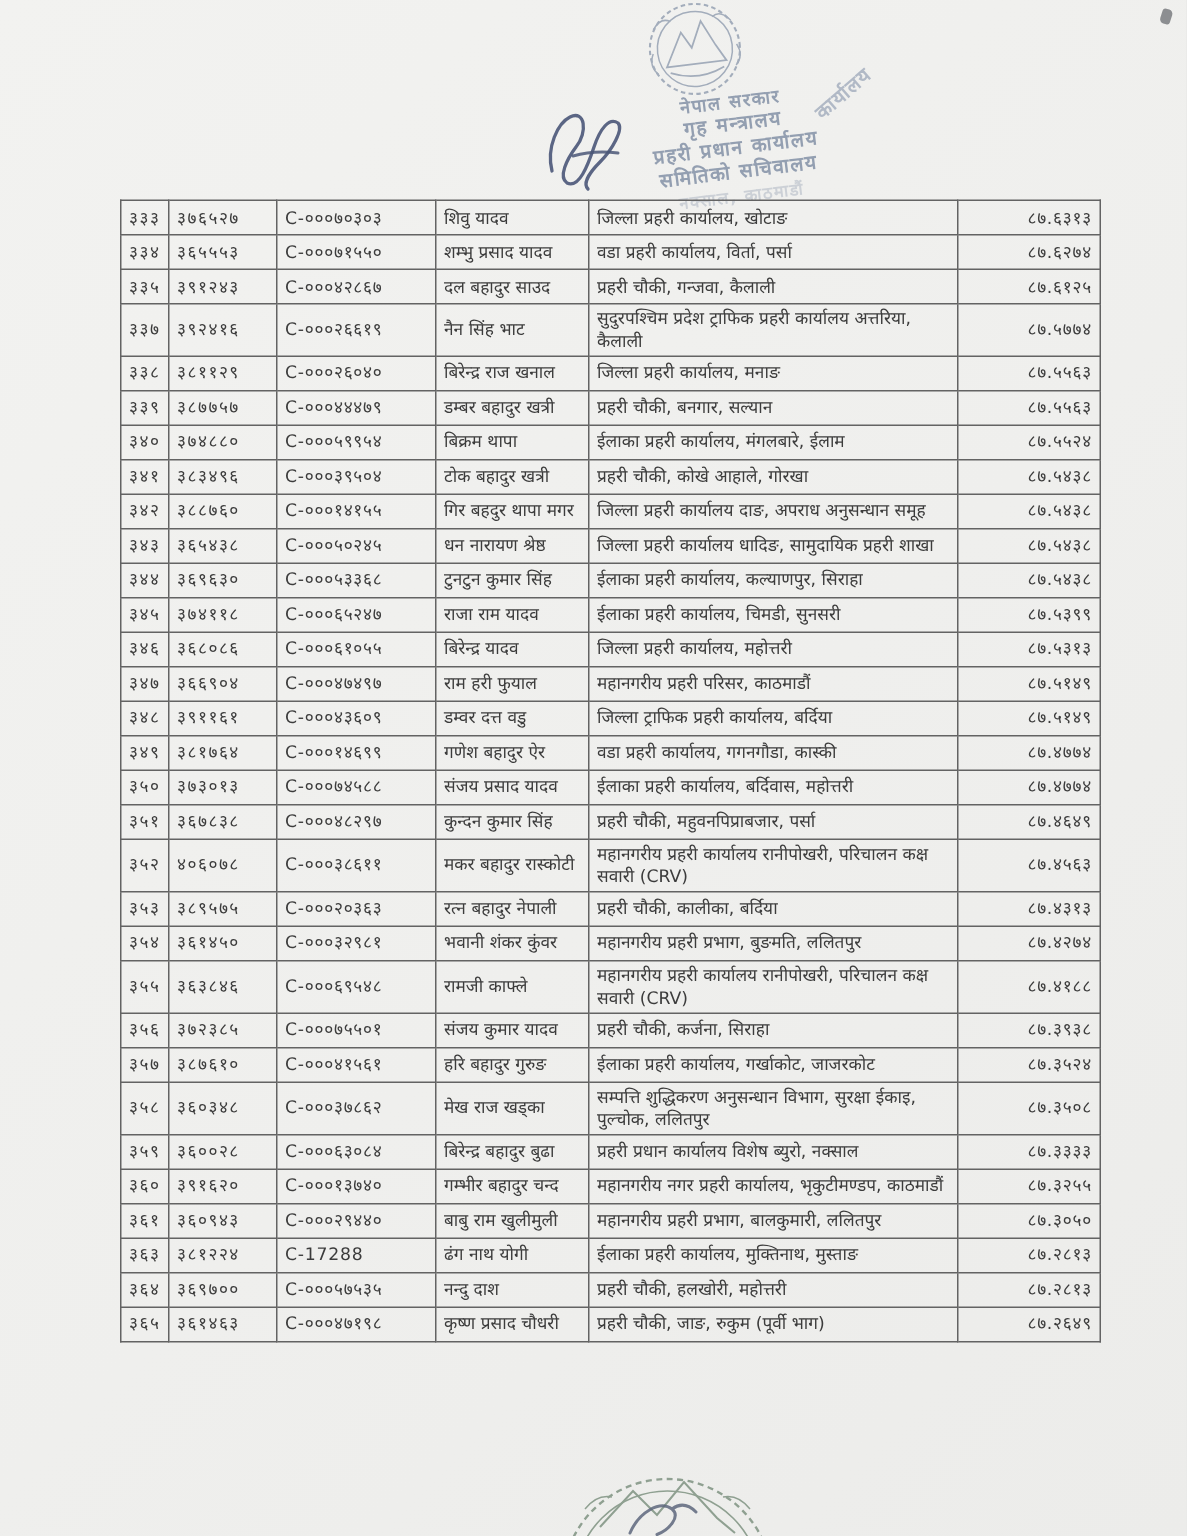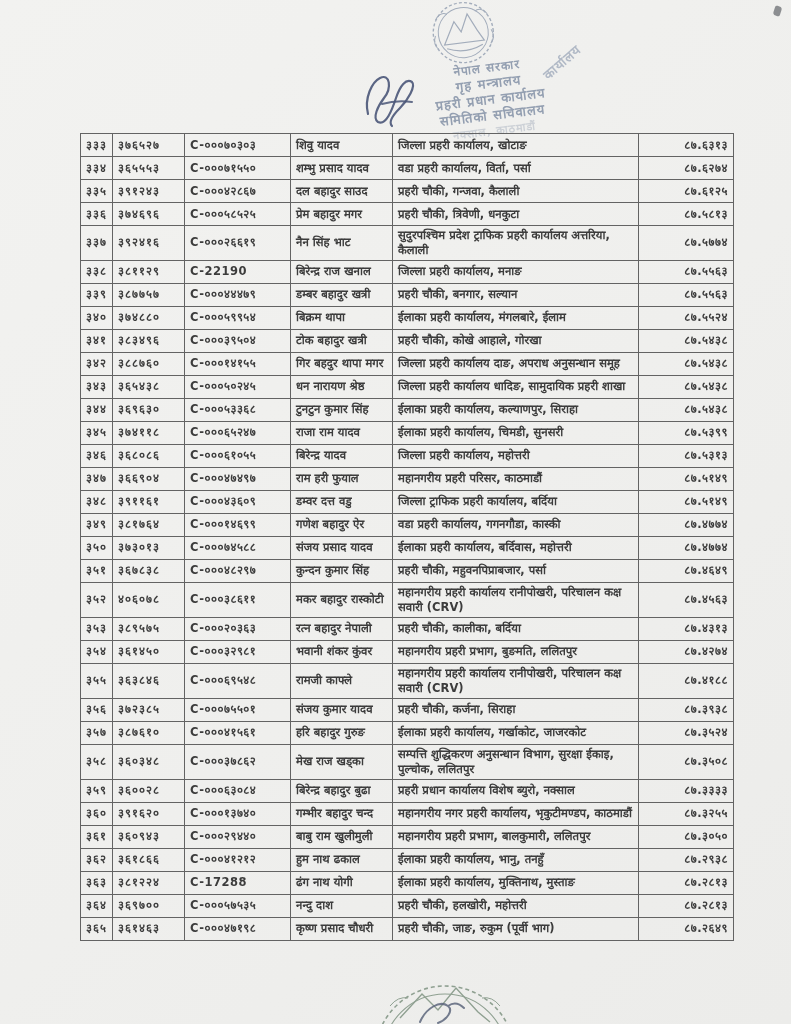--- a/index.html
+++ b/index.html
@@ -43,21 +43,21 @@
   }
   table.roster td{
     border:1px solid #636363;
     padding:2px 5px;vertical-align:middle;line-height:1.3;
     overflow:hidden;
   }
   td.col-sn{text-align:center;letter-spacing:1px;}
   td.col-reg_no{letter-spacing:1px;margin-left:30px;}
   td.col-code{letter-spacing:.5px;}
   td.col-score{padding-left:10px;letter-spacing:.5px;text-align:right;}
-  tr{height:23px;font-weight:bold;}
+  tr{height:23px;}
   
   .bottom-seal{position:absolute;left:360px;top:978px;opacity:.85;pointer-events:none;}
 </style>
 </head>
 <body>
 
 <div id="page">
 
   <div class="corner-mark"></div>
 
@@ -115,39 +115,31 @@
         </tr>
         <tr>
           <td class="col-sn">३३५</td>
           <td class="col-reg_no">३९१२४३</td>
           <td class="col-code">C-०००४२८६७</td>
           <td class="col-name">दल बहादुर साउद</td>
           <td class="col-office">प्रहरी चौकी, गन्जवा, कैलाली</td>
           <td class="col-score">८७.६१२५</td>
         </tr>
         <tr>
-          <td class="col-sn">३३६</td>
-          <td class="col-reg_no">३७४६९६</td>
-          <td class="col-code">C-०००५८५२५</td>
-          <td class="col-name">प्रेम बहादुर मगर</td>
-          <td class="col-office">प्रहरी चौकी, त्रिवेणी, धनकुटा</td>
-          <td class="col-score">८७.५८१३</td>
-        </tr>
-        <tr>
           <td class="col-sn">३३७</td>
           <td class="col-reg_no">३९२४१६</td>
           <td class="col-code">C-०००२६६१९</td>
           <td class="col-name">नैन सिंह भाट</td>
           <td class="col-office">सुदुरपश्चिम प्रदेश ट्राफिक प्रहरी कार्यालय अत्तरिया, कैलाली</td>
           <td class="col-score">८७.५७७४</td>
         </tr>
         <tr>
           <td class="col-sn">३३८</td>
           <td class="col-reg_no">३८११२९</td>
-          <td class="col-code">C-22190</td>
+          <td class="col-code">C-०००२६०४०</td>
           <td class="col-name">बिरेन्द्र राज खनाल</td>
           <td class="col-office">जिल्ला प्रहरी कार्यालय, मनाङ</td>
           <td class="col-score">८७.५५६३</td>
         </tr>
         <tr>
           <td class="col-sn">३३९</td>
           <td class="col-reg_no">३८७७५७</td>
           <td class="col-code">C-०००४४४७९</td>
           <td class="col-name">डम्बर बहादुर खत्री</td>
           <td class="col-office">प्रहरी चौकी, बनगार, सल्यान</td>
@@ -321,28 +313,20 @@
           <td class="col-office">महानगरीय नगर प्रहरी कार्यालय, भृकुटीमण्डप, काठमाडौं</td>
           <td class="col-score">८७.३२५५</td>
         </tr>
         <tr>
           <td class="col-sn">३६१</td>
           <td class="col-reg_no">३६०९४३</td>
           <td class="col-code">C-०००२९४४०</td>
           <td class="col-name">बाबु राम खुलीमुली</td>
           <td class="col-office">महानगरीय प्रहरी प्रभाग, बालकुमारी, ललितपुर</td>
           <td class="col-score">८७.३०५०</td>
-        </tr>
-        <tr>
-          <td class="col-sn">३६२</td>
-          <td class="col-reg_no">३६१८६६</td>
-          <td class="col-code">C-०००४१२१२</td>
-          <td class="col-name">हुम नाथ ढकाल</td>
-          <td class="col-office">ईलाका प्रहरी कार्यालय, भानु, तनहुँ</td>
-          <td class="col-score">८७.२९३८</td>
         </tr>
         <tr>
           <td class="col-sn">३६३</td>
           <td class="col-reg_no">३८१२२४</td>
           <td class="col-code">C-17288</td>
           <td class="col-name">ढंग नाथ योगी</td>
           <td class="col-office">ईलाका प्रहरी कार्यालय, मुक्तिनाथ, मुस्ताङ</td>
           <td class="col-score">८७.२८१३</td>
         </tr>
         <tr>

